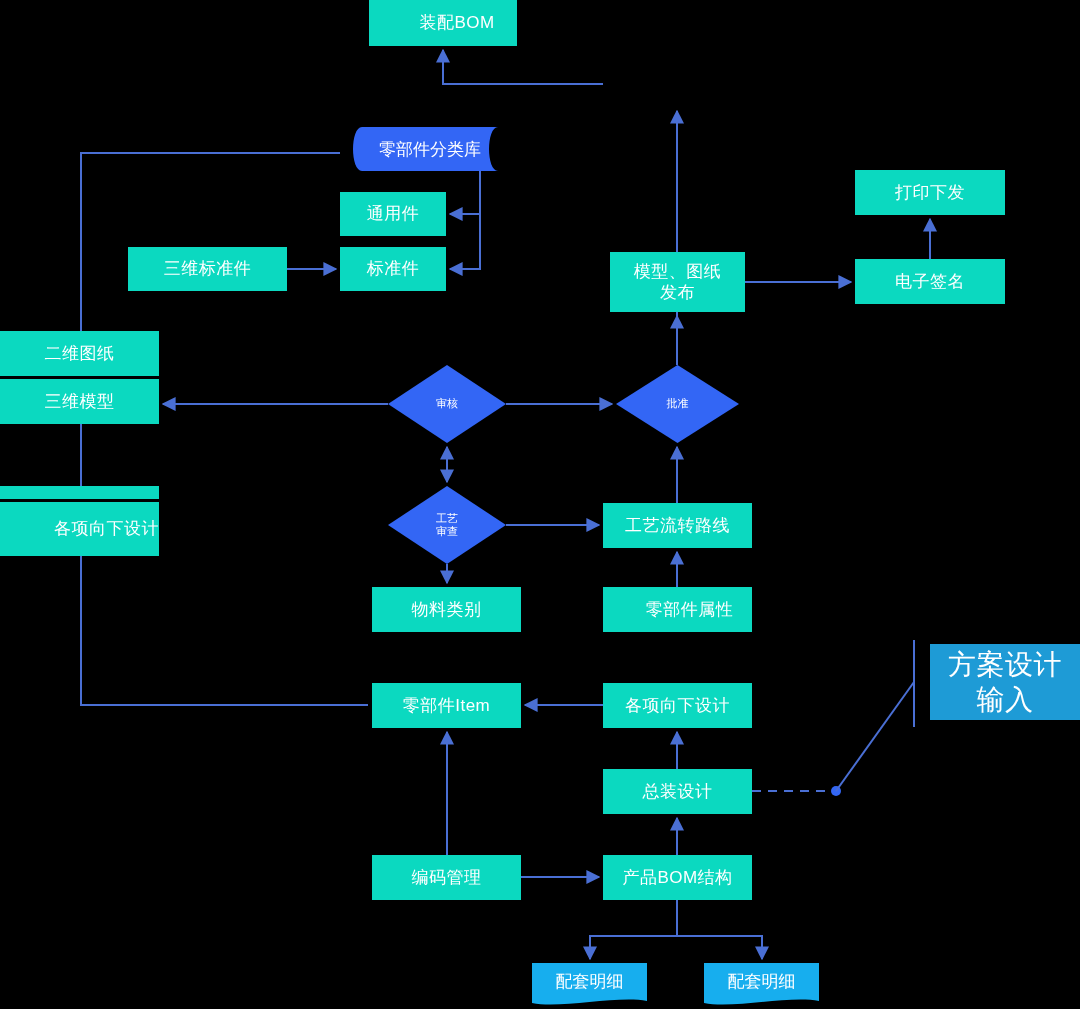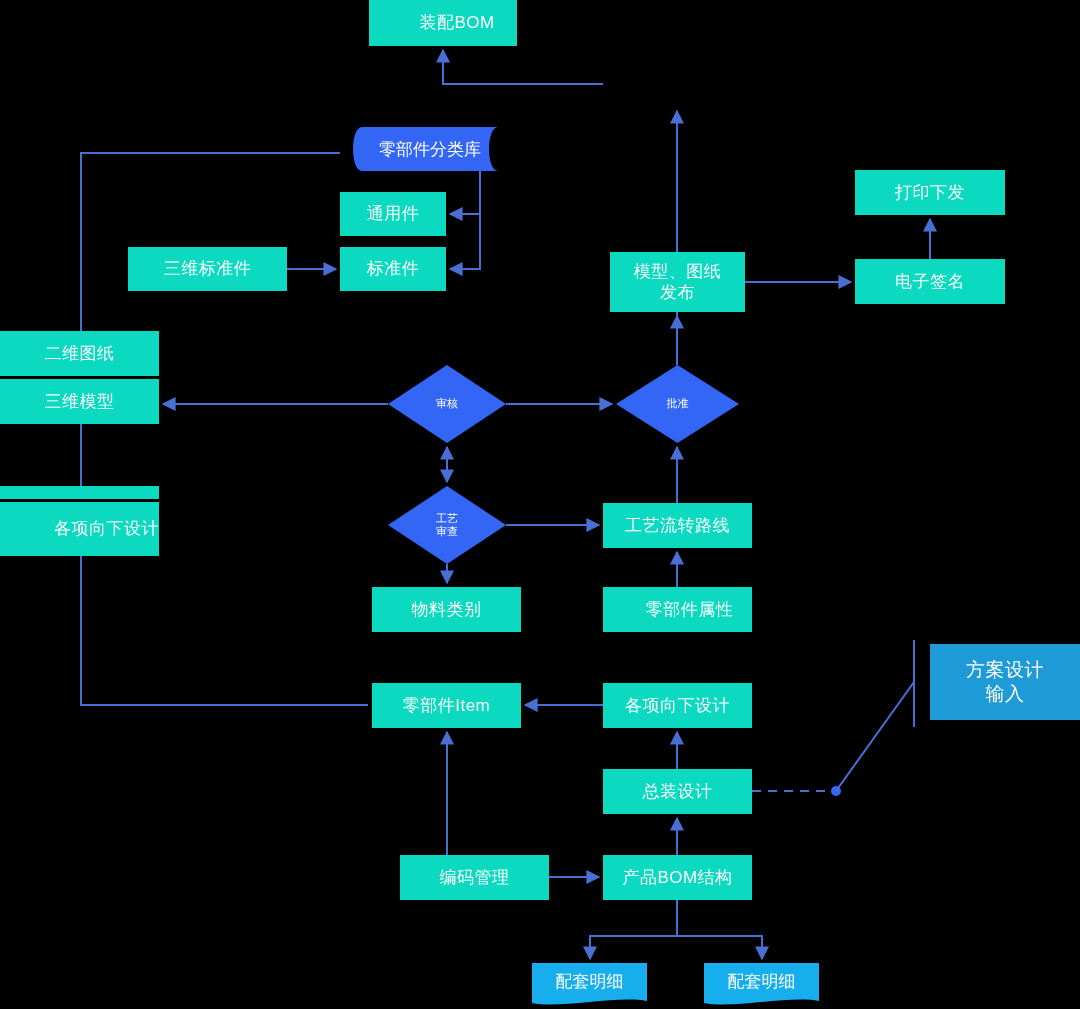--- a/index.html
+++ b/index.html
@@ -233,30 +233,30 @@
   </div>
 
   <div class="node teal" style="left:372px;top:683px;width:149px;height:45px;">
     <span>零部件Item</span>
   </div>
 
   <div class="node teal" style="left:603px;top:683px;width:149px;height:45px;">
     <span>各项向下设计</span>
   </div>
 
-  <div class="node sky" style="left:930px;top:644px;width:150px;height:76px;font-size:19px;">
+  <div class="node sky" style="left:930px;top:644px;width:150px;height:76px;font-size:28px;">
     <span>方案设计
 输入</span>
   </div>
 
   <div class="node teal" style="left:603px;top:769px;width:149px;height:45px;">
     <span>总装设计</span>
   </div>
 
-  <div class="node teal" style="left:372px;top:855px;width:149px;height:45px;margin-left:28px;">
+  <div class="node teal" style="left:372px;top:855px;width:149px;height:45px;">
     <span>编码管理</span>
   </div>
 
   <div class="node teal" style="left:603px;top:855px;width:149px;height:45px;">
     <span>产品BOM结构</span>
   </div>
 
   <div class="shape-wrap" style="left:532px;top:963px;width:115px;height:46px;">
     <svg width="115" height="46" viewBox="0 0 115 46">
       <path d="M 0 0 L 115 0 L 115 38 C 86 32 29 46 0 40 Z" fill="#17AEEE"></path>

